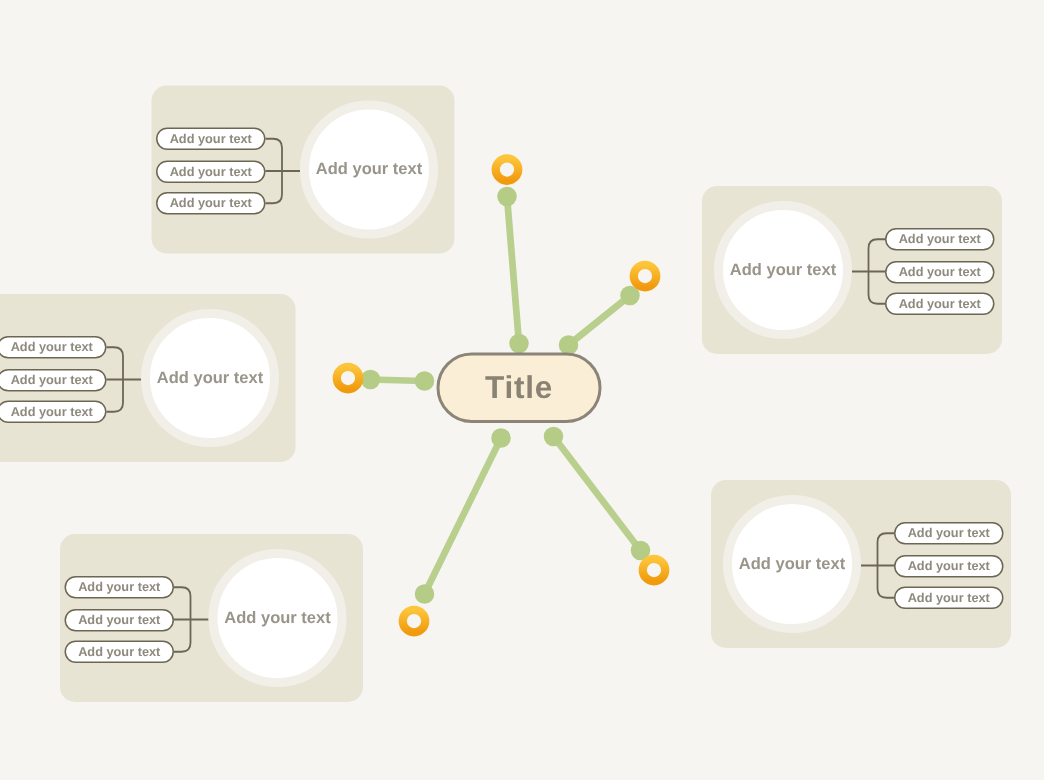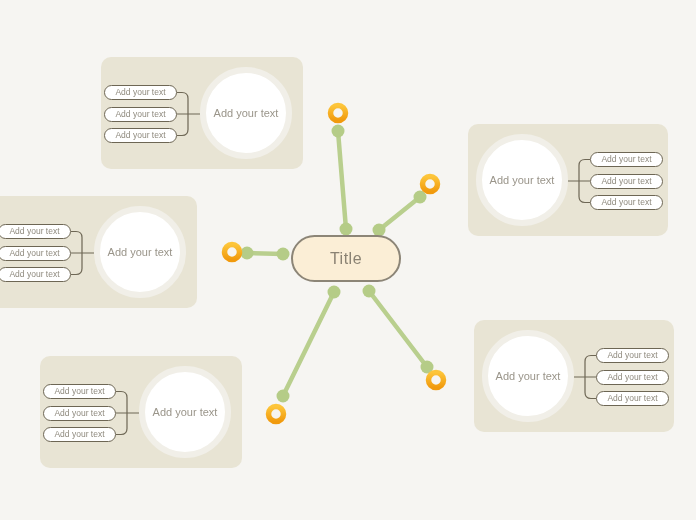--- a/index.html
+++ b/index.html
@@ -2,21 +2,21 @@
 <html><head>
 <meta charset="utf-8">
 <style>
   * { margin:0; padding:0; box-sizing:border-box; }
   html,body { width:696px; height:520px; overflow:hidden; }
   body {
     font-family:"Liberation Sans", sans-serif;
     background:#f6f5f2;
     position:relative;
   }
-  .canvas { position:absolute; inset:0; }
+  .canvas { position:absolute; inset:0;font-weight:bold; }
 
   
   svg.branches { position:absolute; left:0; top:0; z-index:1; }
 
   
   .group {
     position:absolute;
     height:112px;
     background:#e8e4d4;
     border-radius:10px;
@@ -53,21 +53,21 @@
   .pr svg.bracket { left:100px; }
 
   
   .title-node {
     position:absolute; left:291px; top:235px;
     width:110px; height:47px;
     background:#fbeed6;
     border:2px solid #8c8577;
     border-radius:24px;
     display:flex; align-items:center; justify-content:center;
-    font-size:16px; color:#8a8273;
+    font-size:21px; color:#8a8273;
     letter-spacing:0.5px;
     z-index:3;
   }
 </style>
 </head>
 <body>
 
 <div class="canvas">
 
   <svg class="branches" width="696" height="520" viewBox="0 0 696 520">

